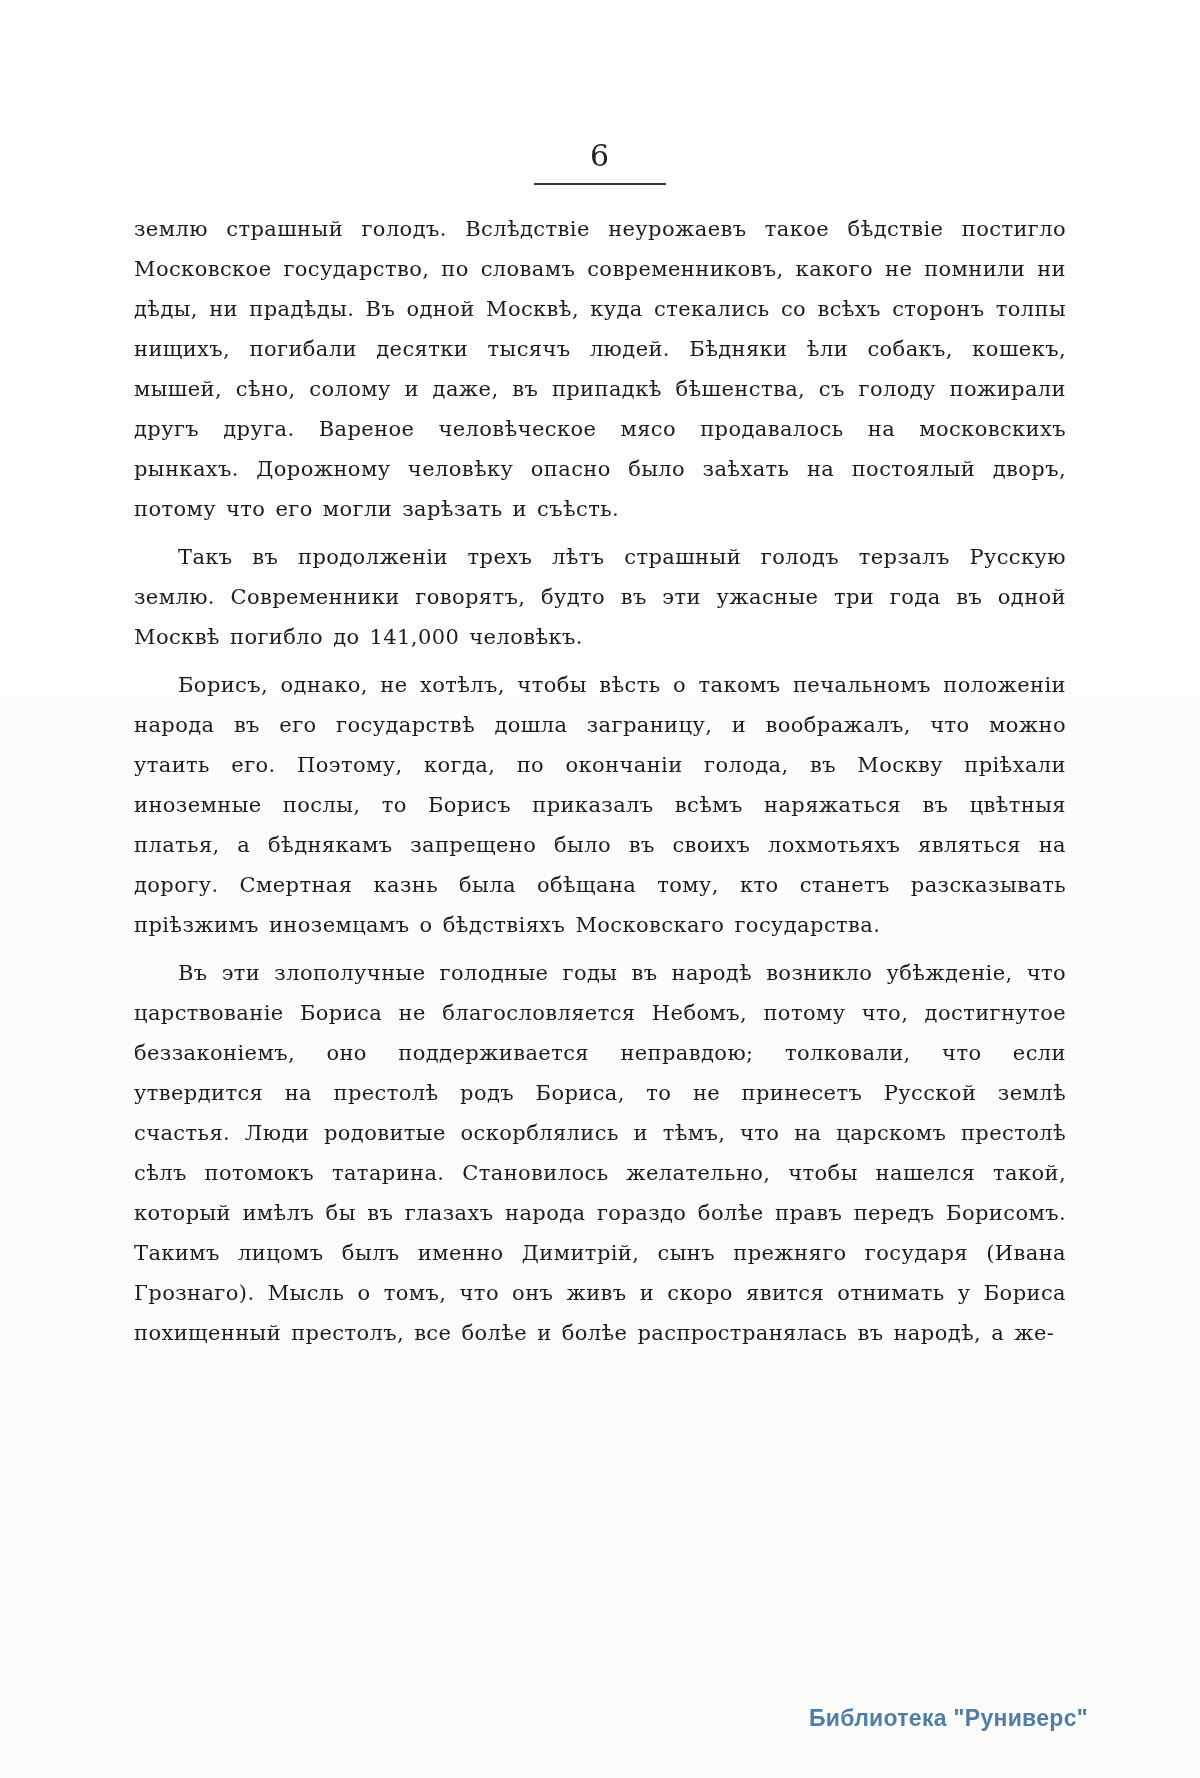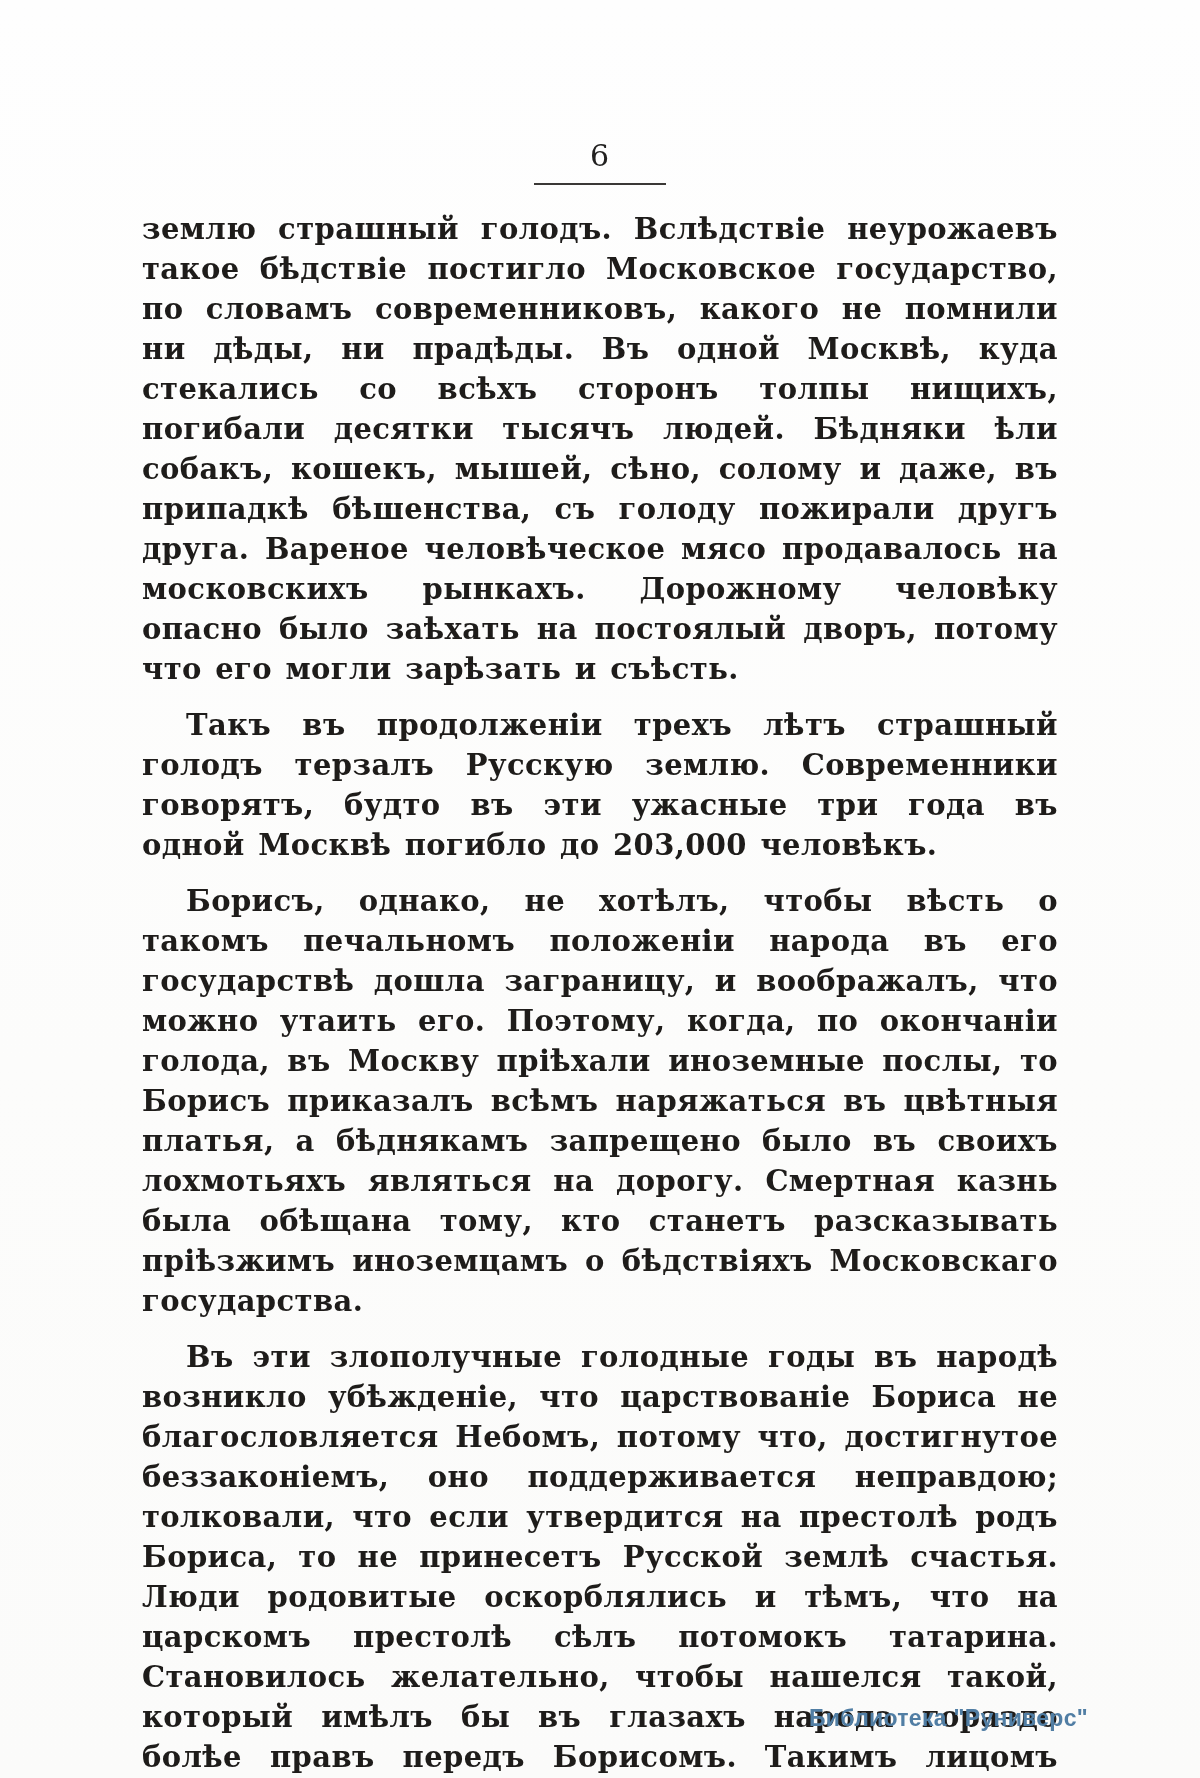--- a/index.html
+++ b/index.html
@@ -35,28 +35,28 @@
     height: 2px;
     background: #3a3836;
     margin: 10px auto 0 auto;
   }
   .page-text {
     width: 948px;
     margin: 24px auto 0 auto;
   }
   .page-text p {
     font-family: "DejaVu Serif", "Liberation Serif", serif;
-    font-weight: bold;
-    font-size: 29px;
+    font-weight: normal;
+    font-size: 21px;
     line-height: 40px;
     color: #1e1c1a;
     text-align: justify;
     letter-spacing: 0.4px;
     word-spacing: 3px;
-    margin: 16px;
+    margin: 8px;
   }
   .page-text p.indent {
     text-indent: 44px;
   }
   .library-watermark {
     position: absolute;
     right: 112px;
     bottom: 46px;
     font-family: "Liberation Sans", "DejaVu Sans", sans-serif;
     font-weight: bold;
@@ -70,20 +70,20 @@
 
 <div class="scan-page">
 
   <div class="page-header">
     <div class="page-number">6</div>
     <div class="page-number-rule"></div>
   </div>
 
   <div class="page-text">
     <p>землю страшный голодъ. Вслѣдствіе неурожаевъ такое бѣдствіе постигло Московское государство, по словамъ современниковъ, какого не помнили ни дѣды, ни прадѣды. Въ одной Москвѣ, куда стекались со всѣхъ сторонъ толпы нищихъ, погибали десятки тысячъ людей. Бѣдняки ѣли собакъ, кошекъ, мышей, сѣно, солому и даже, въ припадкѣ бѣшенства, съ голоду пожирали другъ друга. Вареное человѣческое мясо продавалось на московскихъ рынкахъ. Дорожному человѣку опасно было заѣхать на постоялый дворъ, потому что его могли зарѣзать и съѣсть.</p>
-    <p class="indent">Такъ въ продолженіи трехъ лѣтъ страшный голодъ терзалъ Русскую землю. Современники говорятъ, будто въ эти ужасные три года въ одной Москвѣ погибло до 203,000 человѣкъ.</p>
+    <p class="indent">Такъ въ продолженіи трехъ лѣтъ страшный голодъ терзалъ Русскую землю. Современники говорятъ, будто въ эти ужасные три года въ одной Москвѣ погибло до 141,000 человѣкъ.</p>
     <p class="indent">Борисъ, однако, не хотѣлъ, чтобы вѣсть о такомъ печальномъ положеніи народа въ его государствѣ дошла заграницу, и воображалъ, что можно утаить его. Поэтому, когда, по окончаніи голода, въ Москву пріѣхали иноземные послы, то Борисъ приказалъ всѣмъ наряжаться въ цвѣтныя платья, а бѣднякамъ запрещено было въ своихъ лохмотьяхъ являться на дорогу. Смертная казнь была обѣщана тому, кто станетъ разсказывать пріѣзжимъ иноземцамъ о бѣдствіяхъ Московскаго государства.</p>
     <p class="indent">Въ эти злополучные голодные годы въ народѣ возникло убѣжденіе, что царствованіе Бориса не благословляется Небомъ, потому что, достигнутое беззаконіемъ, оно поддерживается неправдою; толковали, что если утвердится на престолѣ родъ Бориса, то не принесетъ Русской землѣ счастья. Люди родовитые оскорблялись и тѣмъ, что на царскомъ престолѣ сѣлъ потомокъ татарина. Становилось желательно, чтобы нашелся такой, который имѣлъ бы въ глазахъ народа гораздо болѣе правъ передъ Борисомъ. Такимъ лицомъ былъ именно Димитрій, сынъ прежняго государя (Ивана Грознаго). Мысль о томъ, что онъ живъ и скоро явится отнимать у Бориса похищенный престолъ, все болѣе и болѣе распространялась въ народѣ, а же-</p>
   </div>
 
   <div class="library-watermark">Библиотека "Руниверс"</div>
 
 </div>
 
 </body></html>

